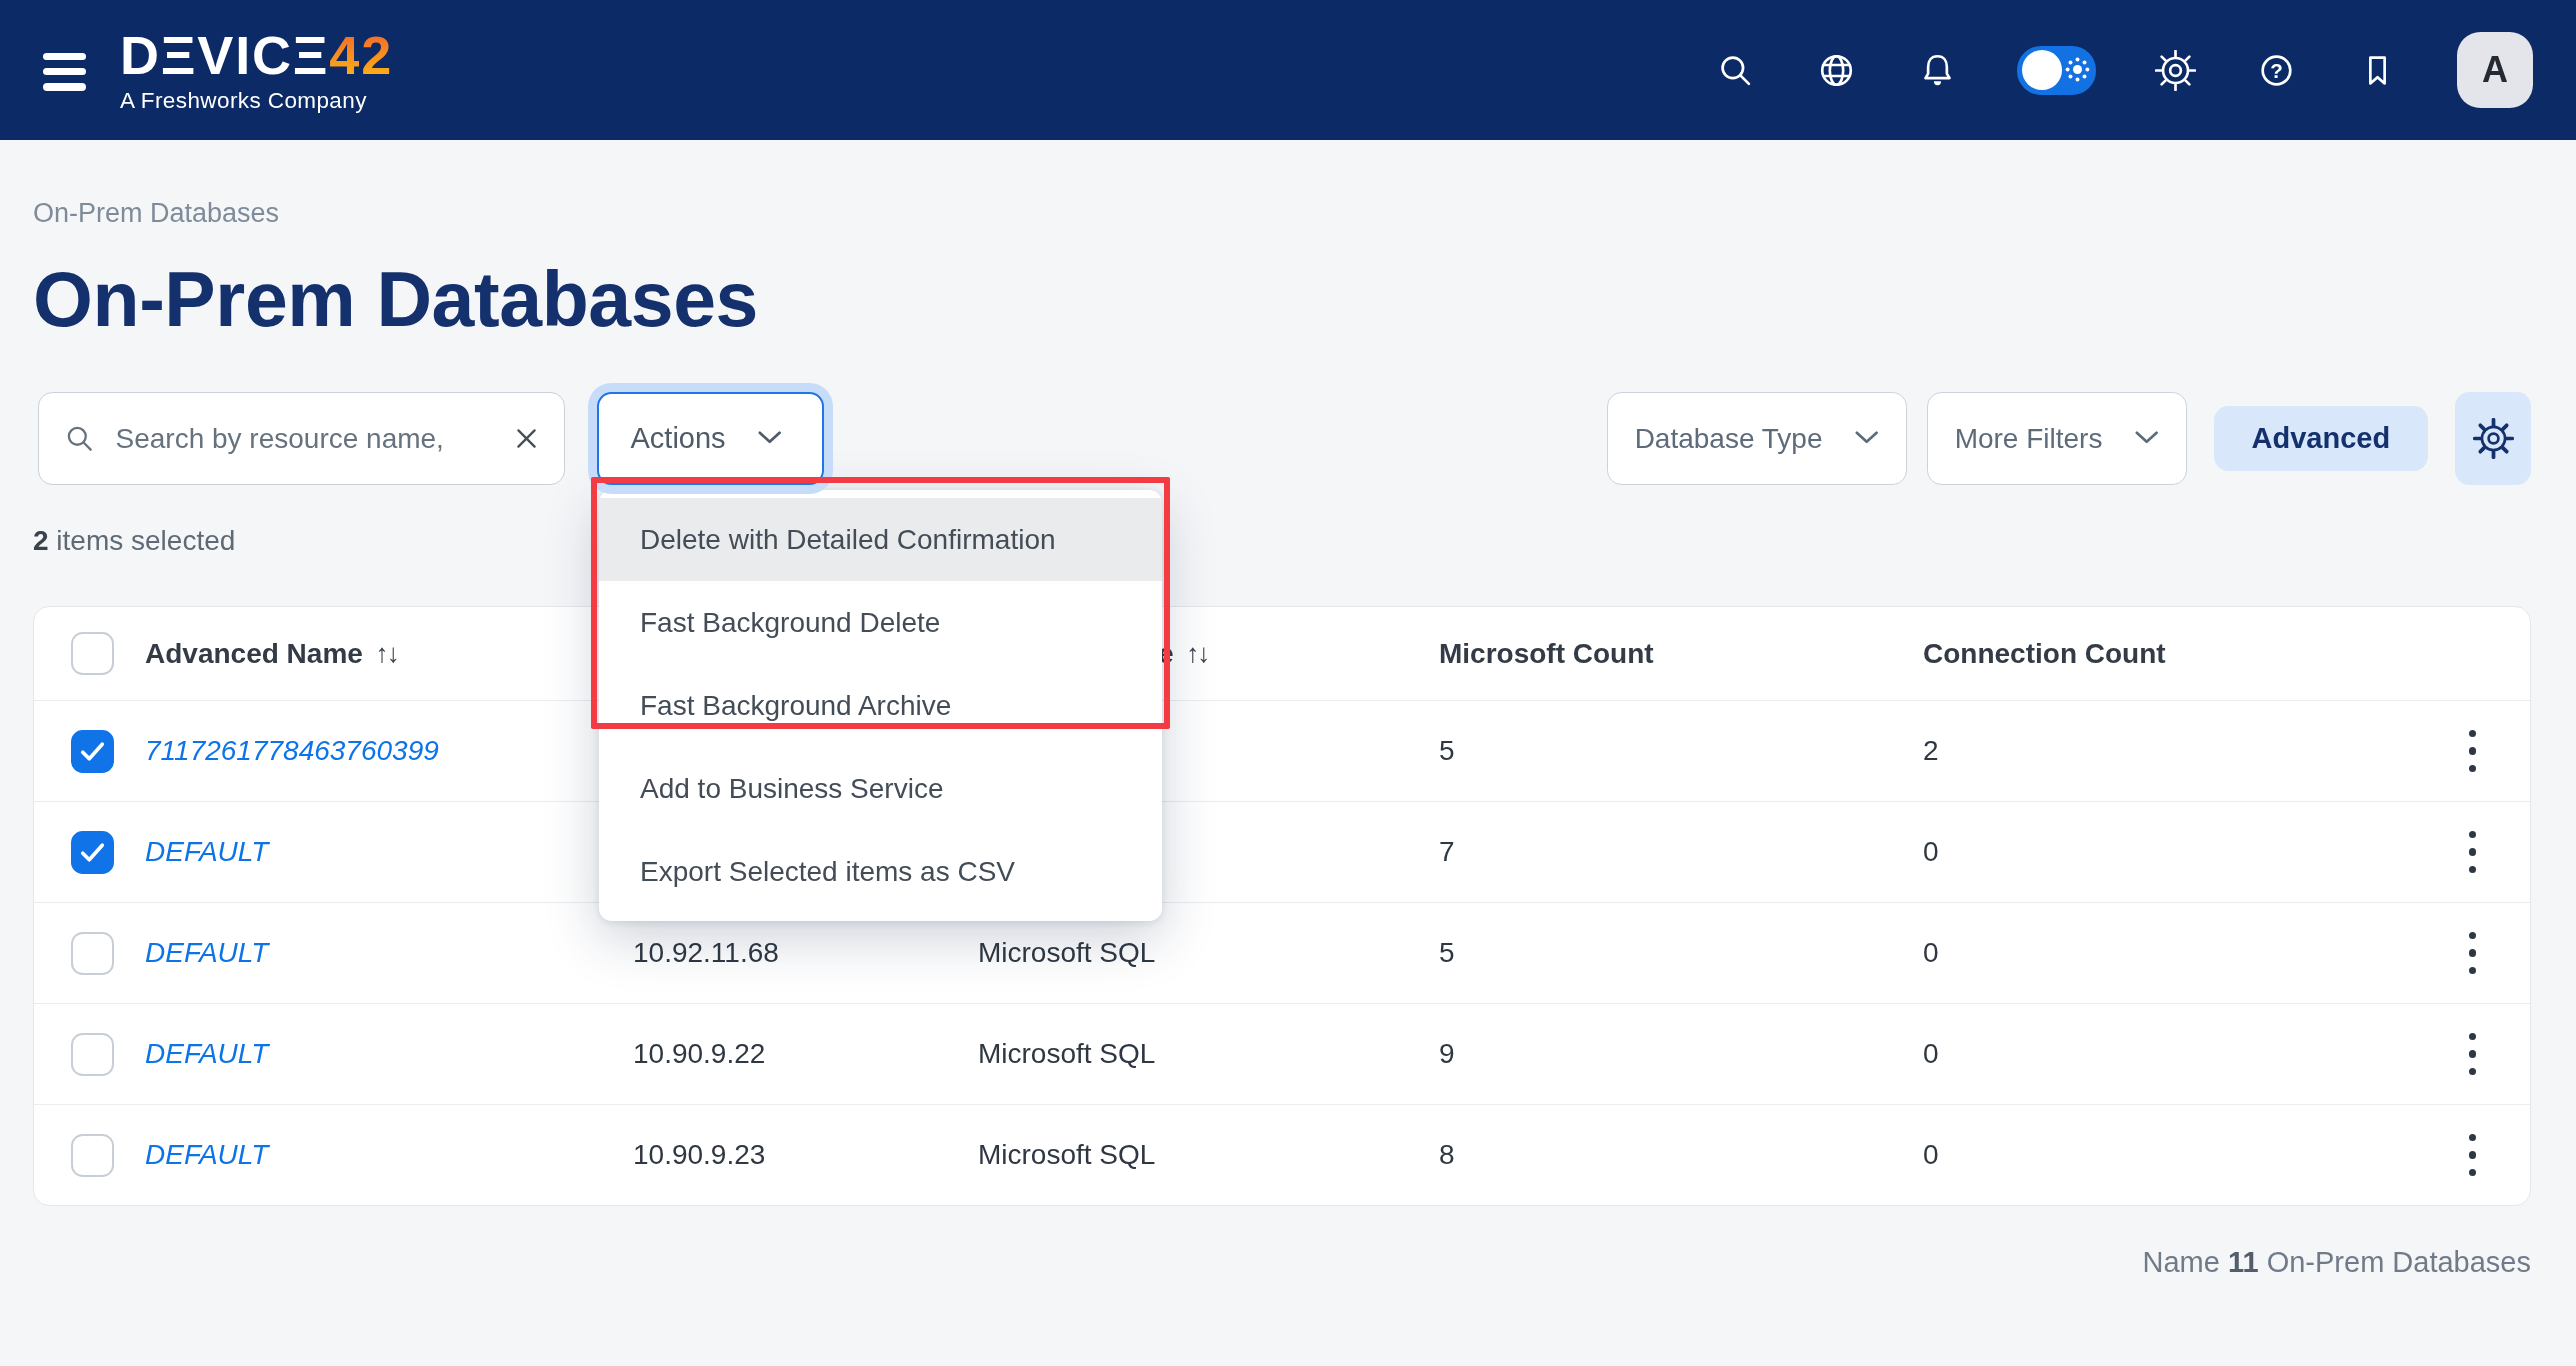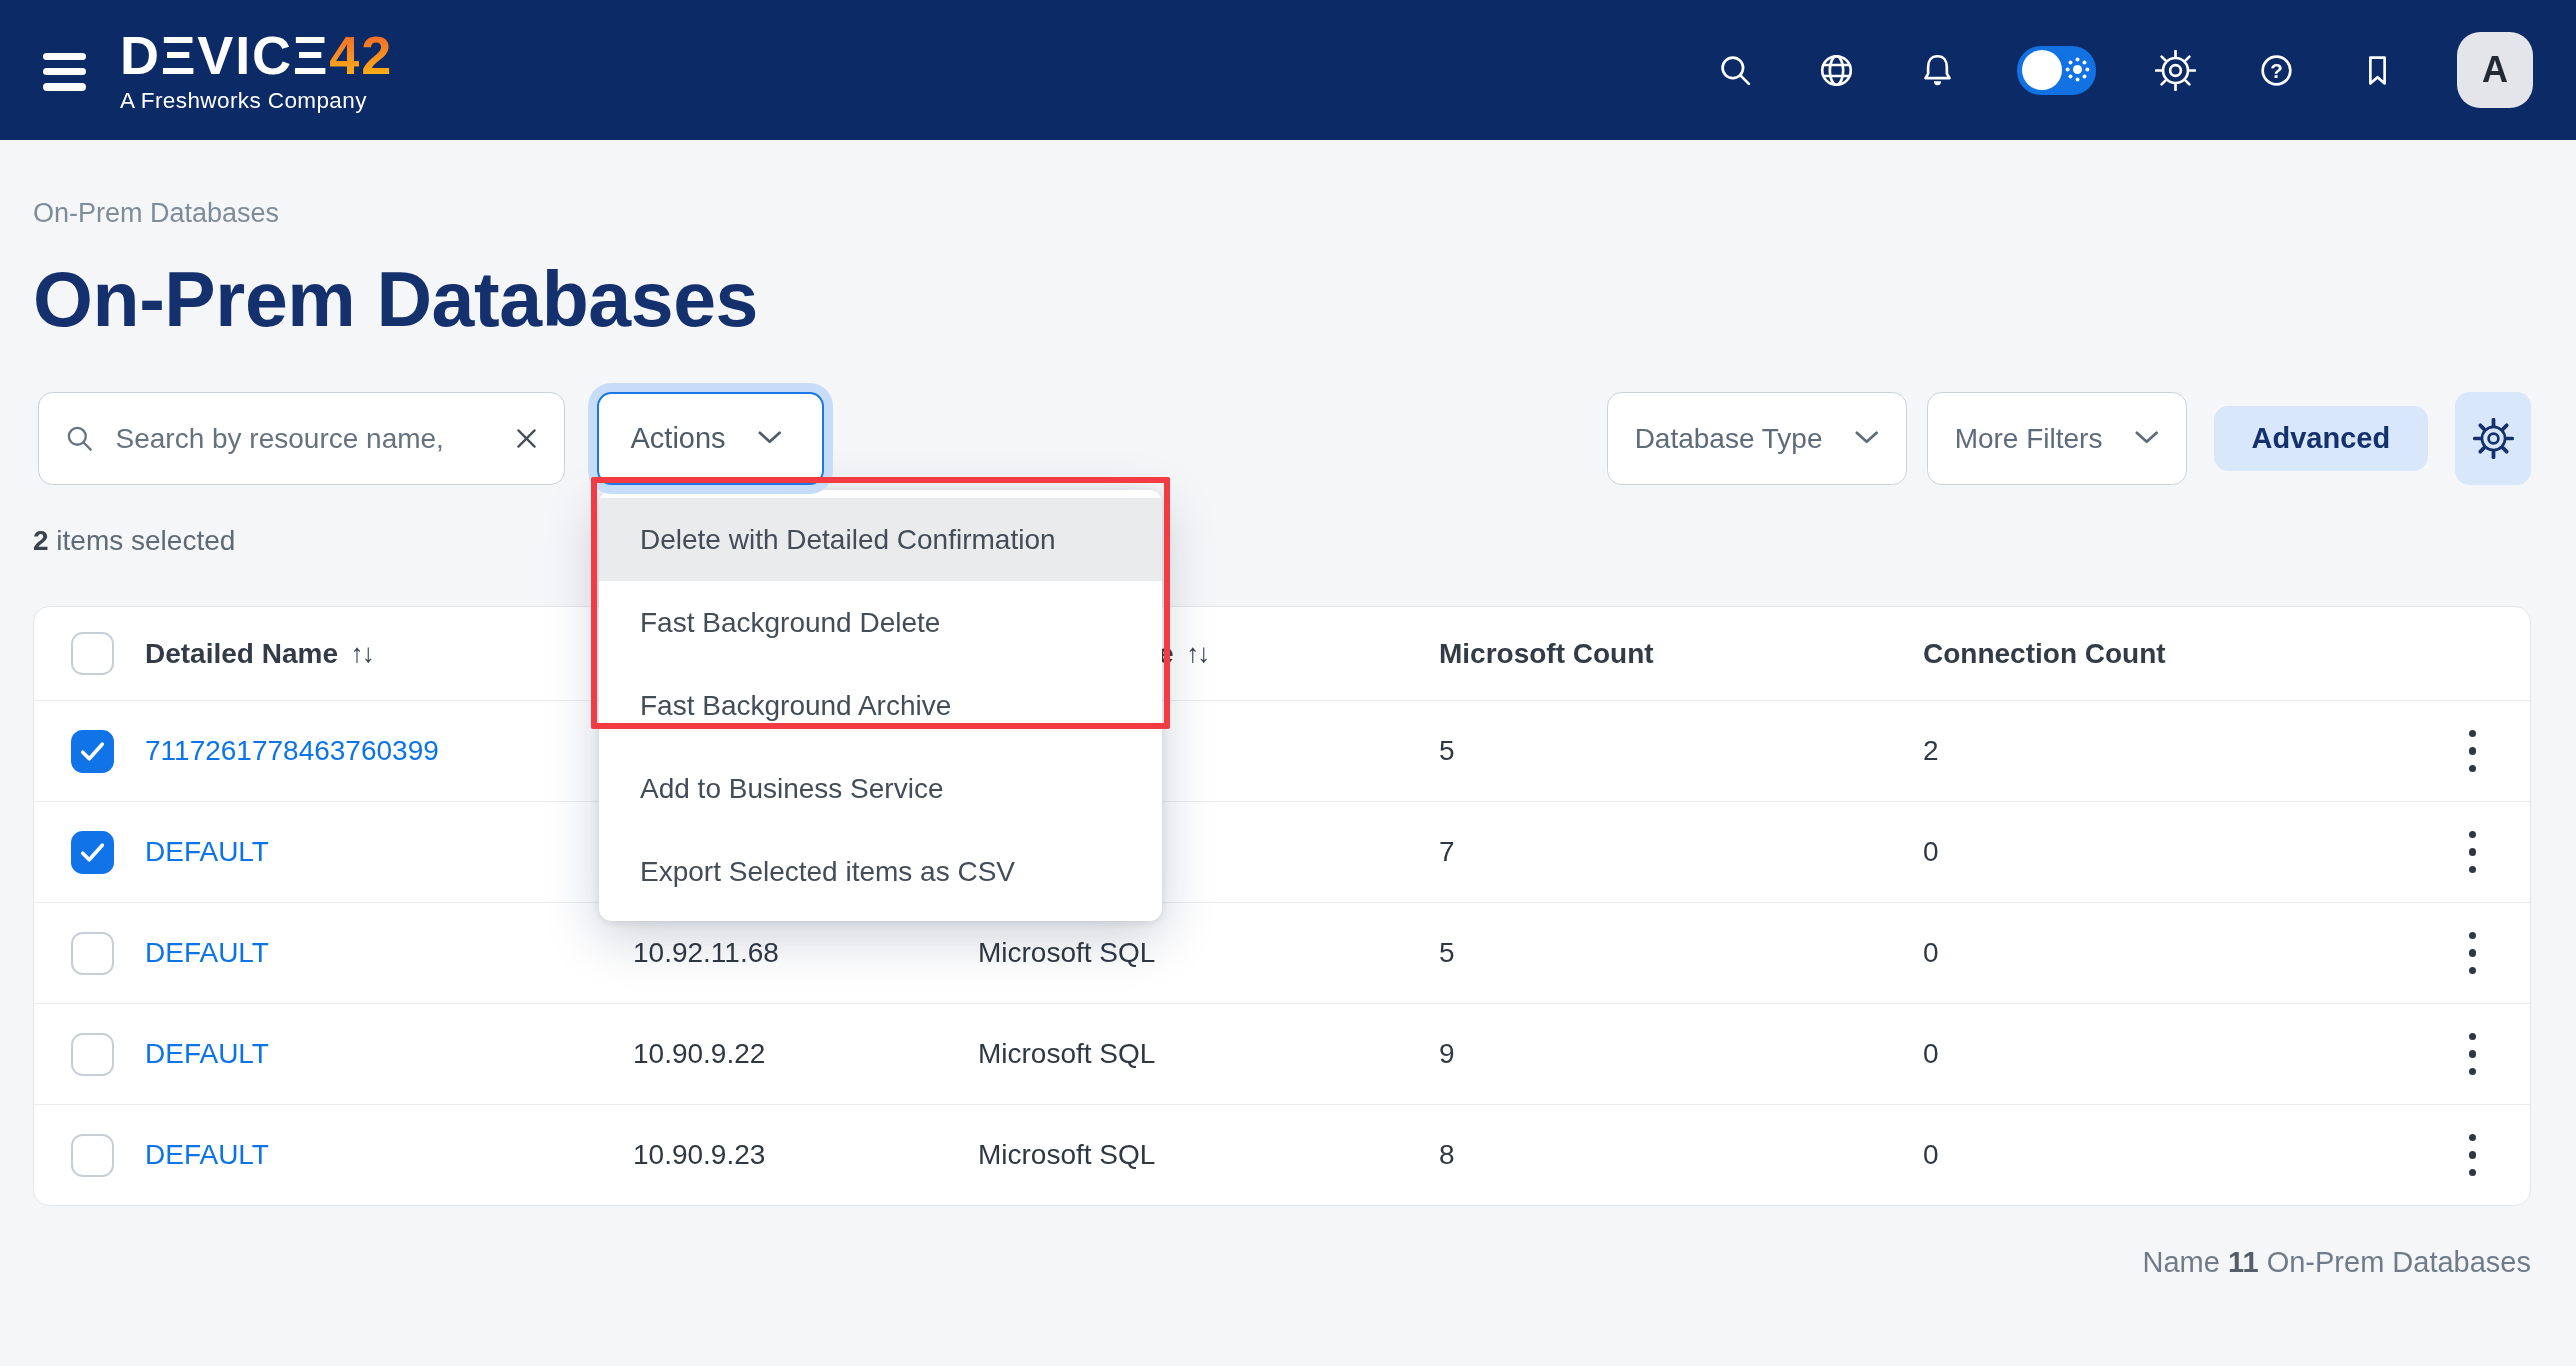--- a/index.html
+++ b/index.html
@@ -92,21 +92,21 @@
   .thead { height:93px; }
   .thead .th { font-size:28px; font-weight:700; color:#333C46; display:flex; align-items:center; gap:12.6px; }
   .sort-ic { font-size:26px; font-weight:400; color:#3A4450; letter-spacing:-1.8px; cursor:pointer; }
   .trow { height:101px; border-top:1.8px solid #EAECEF; font-size:28px; color:#2F3842; }
   .cb-cell { display:flex; justify-content:flex-end; padding-right:31px; }
   .checkbox {
     width:43px; height:43px; border:2.7px solid #C7CED6; border-radius:11.7px; background:#FFFFFF;
     cursor:pointer; display:flex; align-items:center; justify-content:center;
   }
   .checkbox.checked { background:#1173E8; border-color:#1173E8; }
-  .res-link { color:#0D74E8; font-weight:500; cursor:pointer; text-decoration:none; }
+  .res-link { color:#0D74E8; font-weight:500; cursor:pointer; text-decoration:none;font-style:italic; }
   .kebab-cell { display:flex; justify-content:center; }
   .kebab { display:flex; flex-direction:column; gap:10px; padding:9px; cursor:pointer; }
   .kebab i { width:7.2px; height:7.2px; border-radius:50%; background:#2F3842; display:block; }
 
   
   .table-footer { margin-top:40px; text-align:right; font-size:29px; color:#6F7B89; }
   .table-footer .total-num { font-weight:700; color:#535E6A; }
 
   
   .actions-menu {
@@ -279,21 +279,21 @@
     <span class="sel-count">2</span>
     <span>items selected</span>
   </div>
 
   <div class="table-card">
     <div class="tgrid thead">
       <div class="cb-cell">
           <div class="checkbox"></div>
         </div>
       <div class="th">
-        <span>Detailed Name</span>
+        <span>Advanced Name</span>
         <span class="sort-ic">↑↓</span>
       </div>
       <div class="th">
         <span></span>
       </div>
       <div class="th">
         <span>Database Type</span>
         <span class="sort-ic">↑↓</span>
       </div>
       <div class="th">

